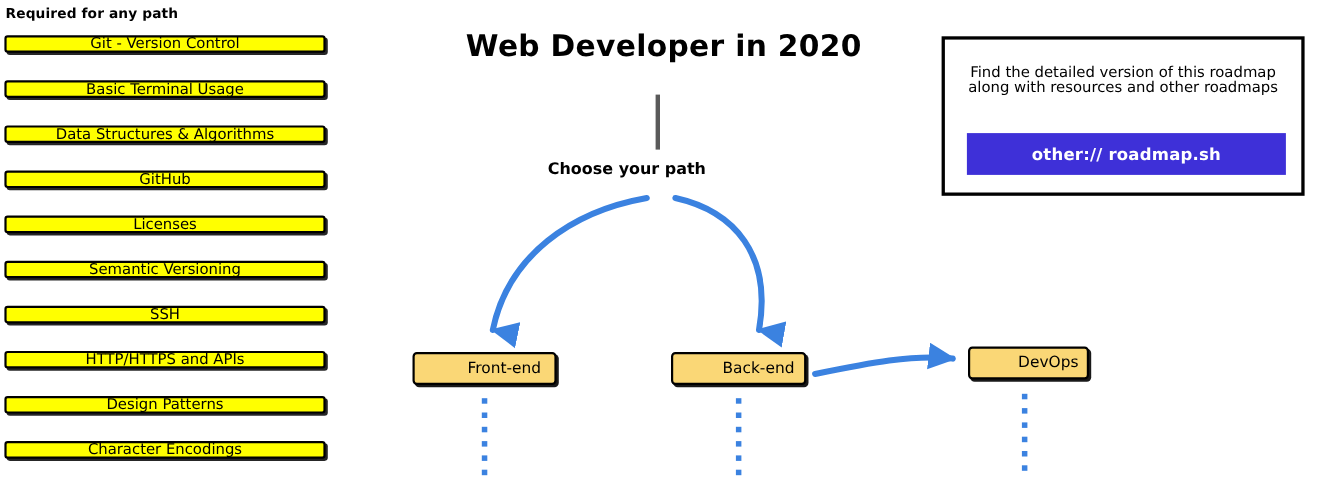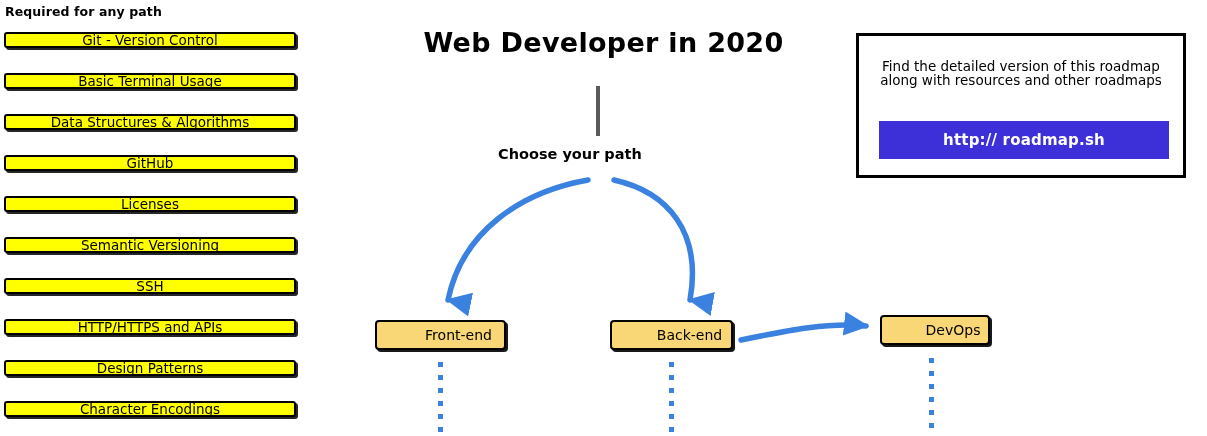--- a/index.html
+++ b/index.html
@@ -261,15 +261,15 @@
   <span class="path-label">Back-end</span>
 </div>
 <div class="path-box" id="path-box-devops">
   <span class="path-label">DevOps</span>
 </div>
 
 <div id="info-panel">
   <div class="info-line" id="info-line-1">Find the detailed version of this roadmap</div>
   <div class="info-line" id="info-line-2">along with resources and other roadmaps</div>
   <div id="info-cta">
-    <span class="cta-label">http:// roadmap.sh</span>
+    <span class="cta-label">other:// roadmap.sh</span>
   </div>
 </div>
 
 </body></html>

